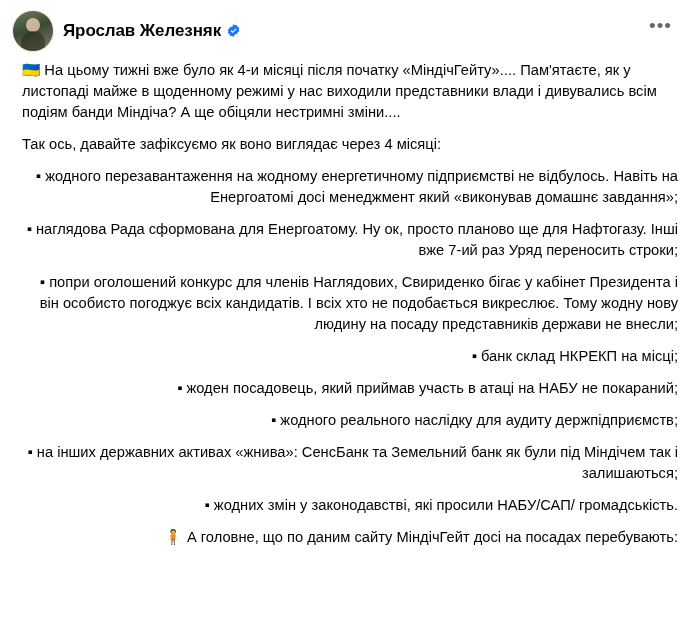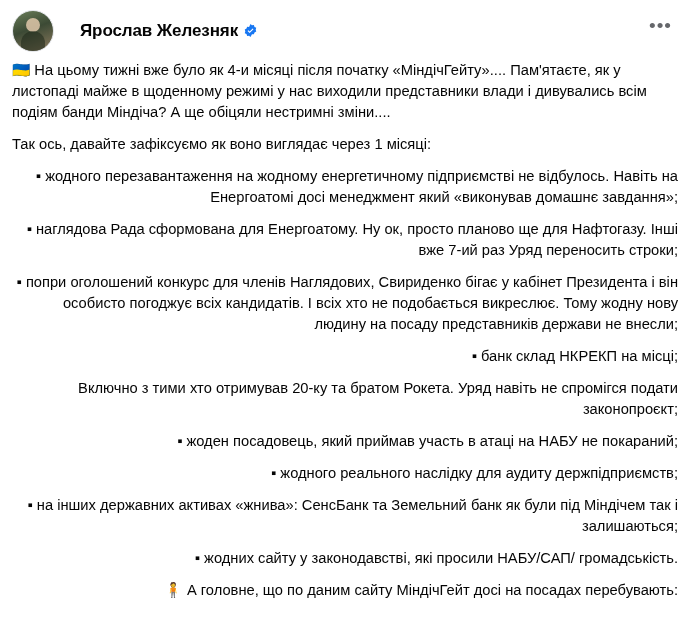--- a/index.html
+++ b/index.html
@@ -50,21 +50,21 @@
     content: "";
     position: absolute;
     left: 13px;
     top: 7px;
     width: 14px;
     height: 14px;
     border-radius: 50%;
     background: rgba(225,200,170,0.85);
   }
   .header-text {
-    margin-left: 26px;
+    margin-left: 9px;
     display: flex;
     justify-content: center;
     min-height: 40px;
   }
   .name-row {
     display: flex;
     align-items: center;
     line-height: 1;
   }
   .author-name {
@@ -109,21 +109,21 @@
     padding: 2px 4px;
     border-radius: 50%;
   }
   .post-body {
     padding: 4px 12px 10px 12px;
     font-size: 14.7px;
     line-height: 21px;
     color: #050505;
   }
   .post-body p {
-    margin: 0 0 11px 0;
+    margin: 0 0 11px 10px;
   }
   .post-body p:last-child {
     margin-bottom: 0;
   }
   .blk {
     margin: 0;
     text-align: right;
   }
   .grp {
     margin: 0 0 11px 0;
@@ -147,33 +147,32 @@
           </svg>
         </span>
       </div>
     </div>
 
     <div class="more-btn">•••</div>
   </div>
 
   <div class="post-body">
     <p>🇺🇦 На цьому тижні вже було як 4-и місяці після початку «МіндічГейту».... Пам'ятаєте, як у листопаді майже в щоденному режимі у нас виходили представники влади і дивувались всім подіям банди Міндіча? А ще обіцяли нестримні зміни....</p>
-    <p>Так ось, давайте зафіксуємо як воно виглядає через 1 місяці:</p>
+    <p>Так ось, давайте зафіксуємо як воно виглядає через 4 місяці:</p>
     <div class="grp">
       <p class="blk">▪ жодного перезавантаження на жодному енергетичному підприємстві не відбулось. Навіть на Енергоатомі досі менеджмент який «виконував домашнє завдання»;</p>
       <p class="blk">▪ наглядова Рада сформована для Енергоатому. Ну ок, просто планово ще для Нафтогазу. Інші вже 7-ий раз Уряд переносить строки;</p>
       <p class="blk">▪ попри оголошений конкурс для членів Наглядових, Свириденко бігає у кабінет Президента і він особисто погоджує всіх кандидатів. І всіх хто не подобається викреслює. Тому жодну нову людину на посаду представників держави не внесли;</p>
       <p class="blk">▪ банк склад НКРЕКП на місці;</p>
     </div>
     <div class="grp">
-      <p class="blk">Включно з тими хто отримував 20-ку та братом Рокета. Уряд навіть не спромігся подати законопроєкт;</p>
       <p class="blk">▪ жоден посадовець, який приймав участь в атаці на НАБУ не покараний;</p>
       <p class="blk">▪ жодного реального наслідку для аудиту держпідприємств;</p>
       <p class="blk">▪ на інших державних активах «жнива»: СенсБанк та Земельний банк як були під Міндічем так і залишаються;</p>
-      <p class="blk">▪ жодних сайту у законодавстві, які просили НАБУ/САП/ громадськість.</p>
+      <p class="blk">▪ жодних змін у законодавстві, які просили НАБУ/САП/ громадськість.</p>
     </div>
     <div class="grp">
       <p class="blk">🧍 А головне, що по даним сайту МіндічГейт досі на посадах перебувають:</p>
 
     </div>
 
   </div>
 
 </div>
 

